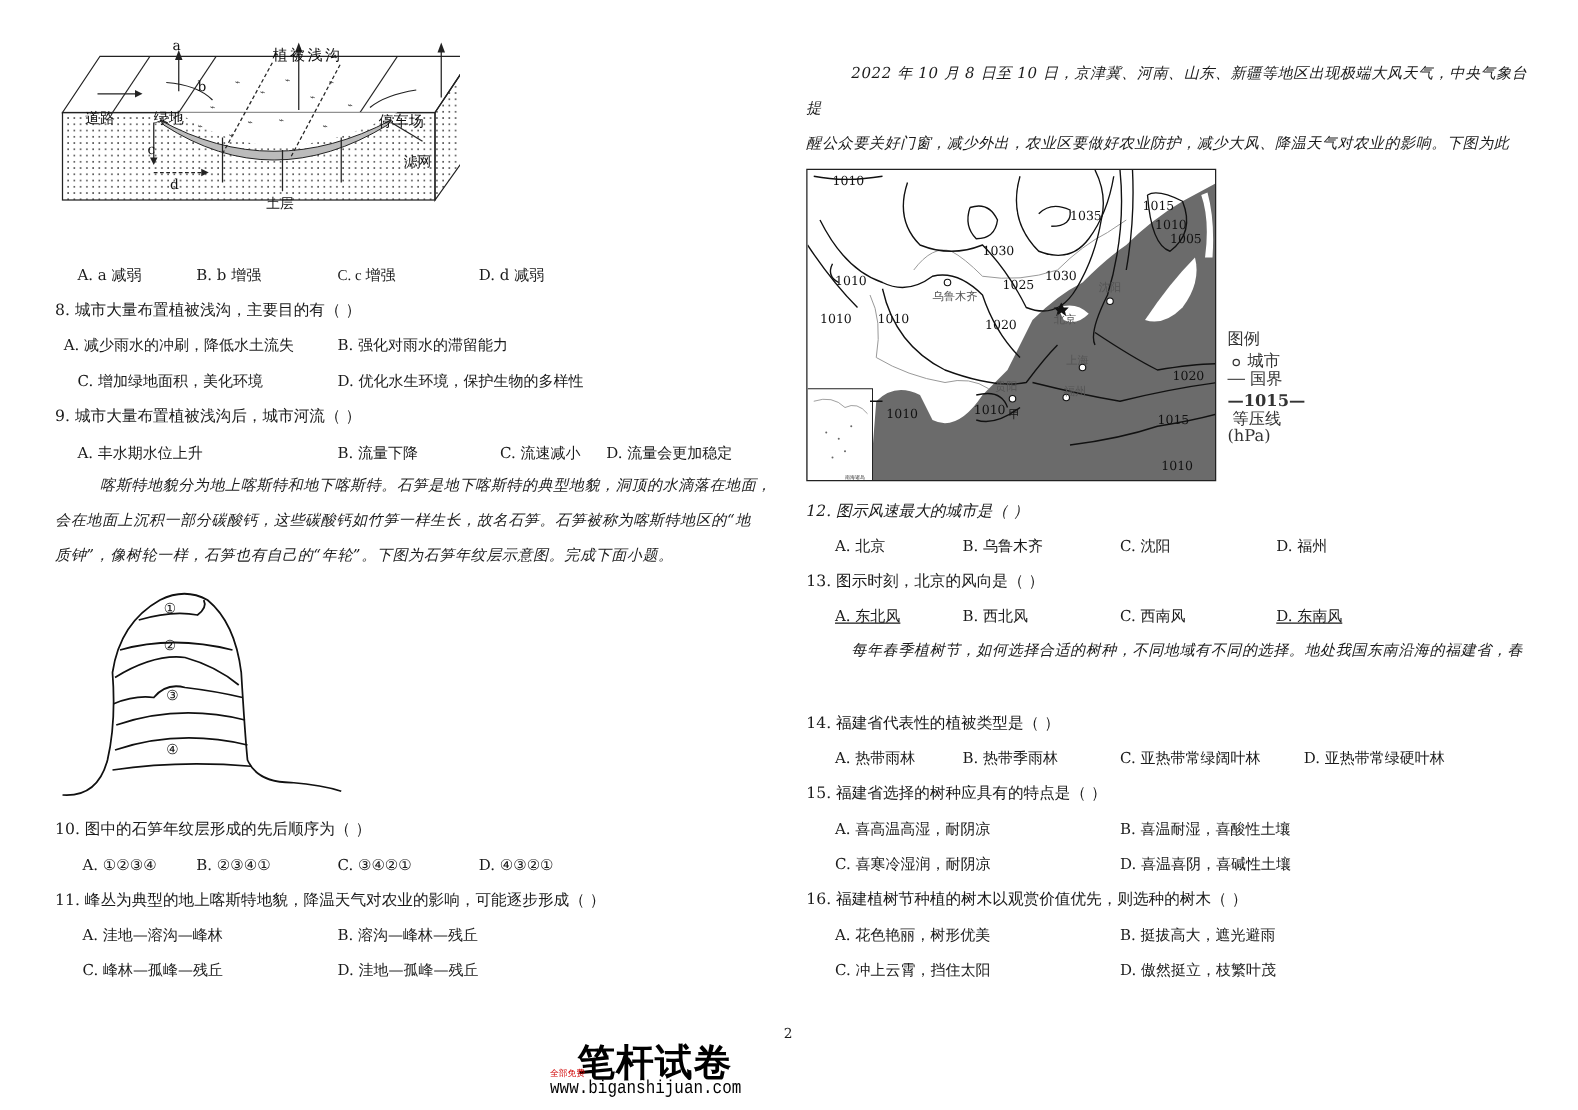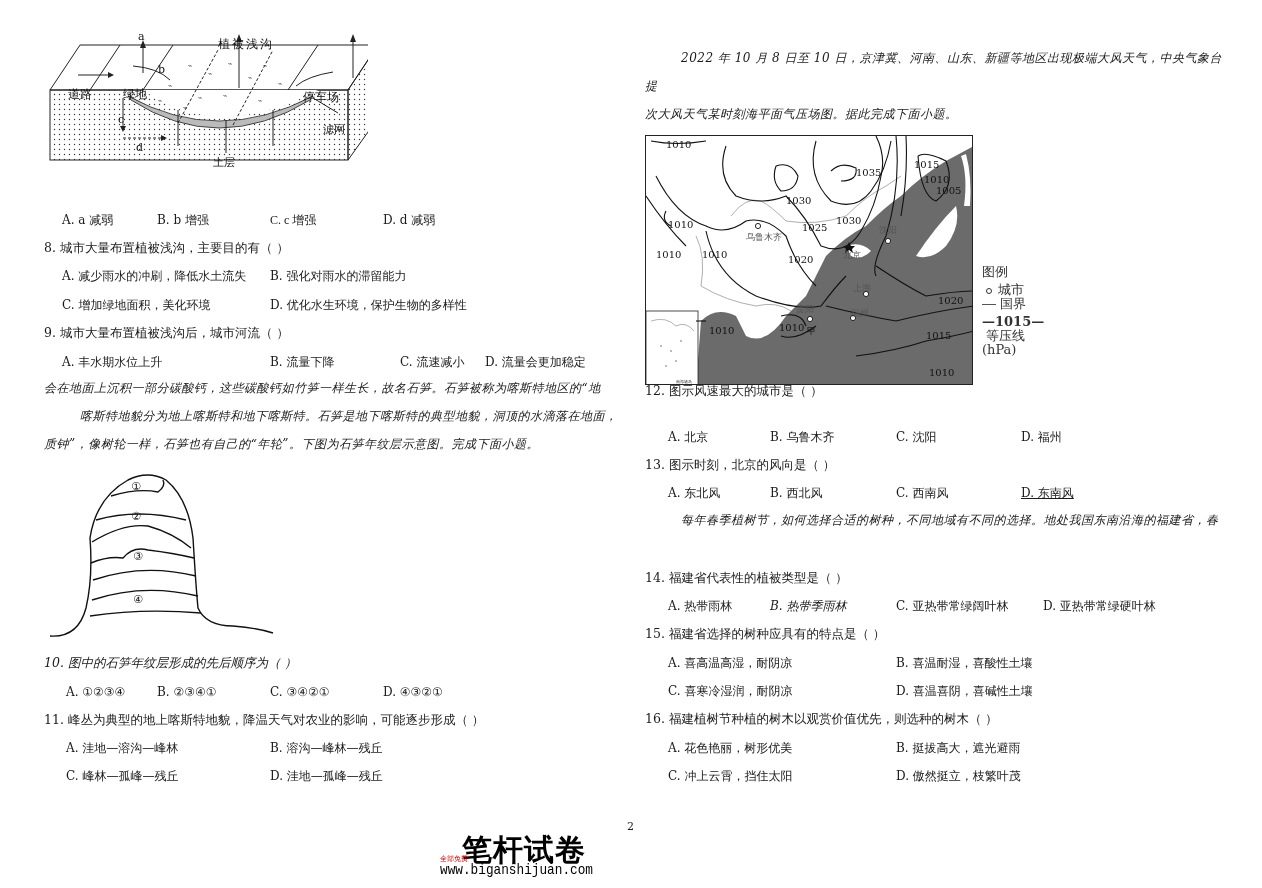--- a/index.html
+++ b/index.html
@@ -98,37 +98,37 @@
 
   <div class="opt" style="left:62px;top:212px;">A.  a 减弱</div>
   <div class="opt" style="left:157px;top:212px;">B.  b 增强</div>
   <div class="opt" style="left:270px;top:212px;font-family:Liberation Serif, serif;">C.  c 增强</div>
   <div class="opt" style="left:383px;top:212px;">D.  d 减弱</div>
 
   <div class="q" style="left:44px;top:240px;">
     <span>8.</span>
     <span>城市大量布置植被浅沟，主要目的有（   ）</span>
   </div>
-  <div class="opt" style="left:62px;top:268px;">A.  减少雨水的冲刷，降低水土流失</div>
+  <div class="opt" style="left:51px;top:268px;">A.  减少雨水的冲刷，降低水土流失</div>
   <div class="opt" style="left:270px;top:268px;">B.  强化对雨水的滞留能力</div>
   <div class="opt" style="left:62px;top:297px;">C.  增加绿地面积，美化环境</div>
   <div class="opt" style="left:270px;top:297px;">D.  优化水生环境，保护生物的多样性</div>
 
   <div class="q" style="left:44px;top:325px;">
     <span>9.</span>
     <span>城市大量布置植被浅沟后，城市河流（   ）</span>
   </div>
   <div class="opt" style="left:62px;top:354px;">A.  丰水期水位上升</div>
   <div class="opt" style="left:270px;top:354px;">B.  流量下降</div>
   <div class="opt" style="left:400px;top:354px;">C.  流速减小</div>
   <div class="opt" style="left:485px;top:354px;">D.  流量会更加稳定</div>
 
   <div class="para" style="left:44px;top:374px;width:576px;">
+    <div><span class="indent"></span><span>喀斯特地貌分为地上喀斯特和地下喀斯特。石笋是地下喀斯特的典型地貌，洞顶的水滴落在地面，</span></div>
     <div>会在地面上沉积一部分碳酸钙，这些碳酸钙如竹笋一样生长，故名石笋。石笋被称为喀斯特地区的“地</div>
-    <div><span class="indent"></span><span>喀斯特地貌分为地上喀斯特和地下喀斯特。石笋是地下喀斯特的典型地貌，洞顶的水滴落在地面，</span></div>
     <div>质钟”，像树轮一样，石笋也有自己的“年轮”。下图为石笋年纹层示意图。完成下面小题。</div>
   </div>
 
   <div class="fig" style="left:48px;top:468px;width:240px;height:175px;">
     <svg width="240" height="175" viewBox="0 0 240 175">
       <g fill="none" stroke="#111" stroke-width="1.4">
         <path d="M2,168 Q30,170 38,140 Q45,110 42,70 Q48,30 80,12 Q100,2 118,12 Q140,30 145,70 Q148,120 150,140 Q158,158 185,158 Q210,160 225,165"></path>
         <path d="M63,28 Q90,20 110,24 Q118,18 115,12"></path>
         <path d="M48,52 Q90,40 138,52"></path>
         <path d="M44,74 Q75,55 100,58 Q125,65 143,80"></path>
@@ -139,40 +139,41 @@
       </g>
       <g font-family="DejaVu Sans, sans-serif" font-size="11" fill="#111" text-anchor="middle">
         <text x="88" y="22">①</text>
         <text x="88" y="52">②</text>
         <text x="90" y="92">③</text>
         <text x="90" y="135">④</text>
       </g>
     </svg>
   </div>
 
-  <div class="q" style="left:44px;top:655px;font-style:italic;">
+  <div class="q" style="left:44px;top:655px;">
     <span>10.</span>
     <span>图中的石笋年纹层形成的先后顺序为（   ）</span>
   </div>
   <div class="opt" style="left:66px;top:684px;">A.  ①②③④</div>
   <div class="opt" style="left:157px;top:684px;">B.  ②③④①</div>
   <div class="opt" style="left:270px;top:684px;">C.  ③④②①</div>
   <div class="opt" style="left:383px;top:684px;">D.  ④③②①</div>
 
   <div class="q" style="left:44px;top:712px;">
     <span>11.</span>
     <span>峰丛为典型的地上喀斯特地貌，降温天气对农业的影响，可能逐步形成（   ）</span>
   </div>
   <div class="opt" style="left:66px;top:740px;">A.  洼地—溶沟—峰林</div>
   <div class="opt" style="left:270px;top:740px;">B.  溶沟—峰林—残丘</div>
   <div class="opt" style="left:66px;top:768px;">C.  峰林—孤峰—残丘</div>
   <div class="opt" style="left:270px;top:768px;">D.  洼地—孤峰—残丘</div>
 
   <div class="para" style="left:645px;top:44px;width:580px;">
     <div><span class="indent"></span><span>2022 年 10 月 8 日至 10 日，京津冀、河南、山东、新疆等地区出现极端大风天气，中央气象台提</span></div>
+    <div>醒公众要关好门窗，减少外出，农业区要做好农业防护，减少大风、降温天气对农业的影响。下图为此</div>
     <div>次大风天气某时刻海平面气压场图。据此完成下面小题。</div>
   </div>
 
   <div class="fig" style="left:645px;top:135px;width:328px;height:250px;border:1px solid #222;overflow:hidden;background:#fff;">
     <svg width="328" height="250" viewBox="0 0 328 250">
 
       <path d="M50,250 L55,185 Q70,170 90,180 L100,200 Q120,210 140,180 L160,160 Q170,140 180,120 Q200,100 220,90 Q240,70 255,60 Q275,40 300,25 L328,10 L328,250 Z" fill="#6b6b6b"></path>
       <path d="M200,110 Q215,105 225,115 Q215,125 205,120 Z" fill="#fff"></path>
       <path d="M270,120 Q290,90 310,70 Q315,90 300,110 Q285,125 270,120 Z" fill="#fff"></path>
       <path d="M315,20 Q322,40 318,70 L324,70 Q326,40 320,18 Z" fill="#fff"></path>
@@ -258,48 +259,48 @@
 
   <div class="legend" style="left:982px;top:265px;">
     <div>图例</div>
     <div style="margin-top:4px;"><span style="display:inline-block;width:6px;height:6px;border:1px solid #333;border-radius:50%;margin:0 6px 0 4px;"></span><span>城市</span></div>
     <div><span style="display:inline-block;width:14px;border-top:1px solid #555;vertical-align:middle;margin-right:4px;"></span><span>国界</span></div>
     <div style="margin-top:4px;font-weight:bold;">—1015—</div>
     <div style="margin-left:4px;">等压线</div>
     <div>(hPa)</div>
   </div>
 
-  <div class="q" style="left:645px;top:383px;">
+  <div class="q" style="left:645px;top:401px;font-style:italic;">
     <span>12.</span>
     <span>图示风速最大的城市是（   ）</span>
   </div>
   <div class="opt" style="left:668px;top:429px;">A.  北京</div>
   <div class="opt" style="left:770px;top:429px;">B.  乌鲁木齐</div>
   <div class="opt" style="left:896px;top:429px;">C.  沈阳</div>
   <div class="opt" style="left:1021px;top:429px;">D.  福州</div>
 
   <div class="q" style="left:645px;top:457px;">
     <span>13.</span>
     <span>图示时刻，北京的风向是（   ）</span>
   </div>
-  <div class="opt" style="left:668px;top:485px;">A.  东北风</div>
+  <div class="opt" style="left:668px;top:485px;text-decoration:underline;">A.  东北风</div>
   <div class="opt" style="left:770px;top:485px;">B.  西北风</div>
   <div class="opt" style="left:896px;top:485px;">C.  西南风</div>
   <div class="opt" style="left:1021px;top:485px;text-decoration:underline;">D.  东南风</div>
 
   <div class="para" style="left:645px;top:506px;width:580px;">
     <div><span class="indent"></span><span>每年春季植树节，如何选择合适的树种，不同地域有不同的选择。地处我国东南沿海的福建省，春</span></div>
   </div>
 
   <div class="q" style="left:645px;top:570px;">
     <span>14.</span>
     <span>福建省代表性的植被类型是（   ）</span>
   </div>
   <div class="opt" style="left:668px;top:598px;">A.  热带雨林</div>
-  <div class="opt" style="left:770px;top:598px;font-style:italic;">B.  热带季雨林</div>
+  <div class="opt" style="left:770px;top:598px;">B.  热带季雨林</div>
   <div class="opt" style="left:896px;top:598px;">C.  亚热带常绿阔叶林</div>
   <div class="opt" style="left:1043px;top:598px;">D.  亚热带常绿硬叶林</div>
 
   <div class="q" style="left:645px;top:626px;">
     <span>15.</span>
     <span>福建省选择的树种应具有的特点是（   ）</span>
   </div>
   <div class="opt" style="left:668px;top:655px;">A.  喜高温高湿，耐阴凉</div>
   <div class="opt" style="left:896px;top:655px;">B.  喜温耐湿，喜酸性土壤</div>
   <div class="opt" style="left:668px;top:683px;">C.  喜寒冷湿润，耐阴凉</div>

